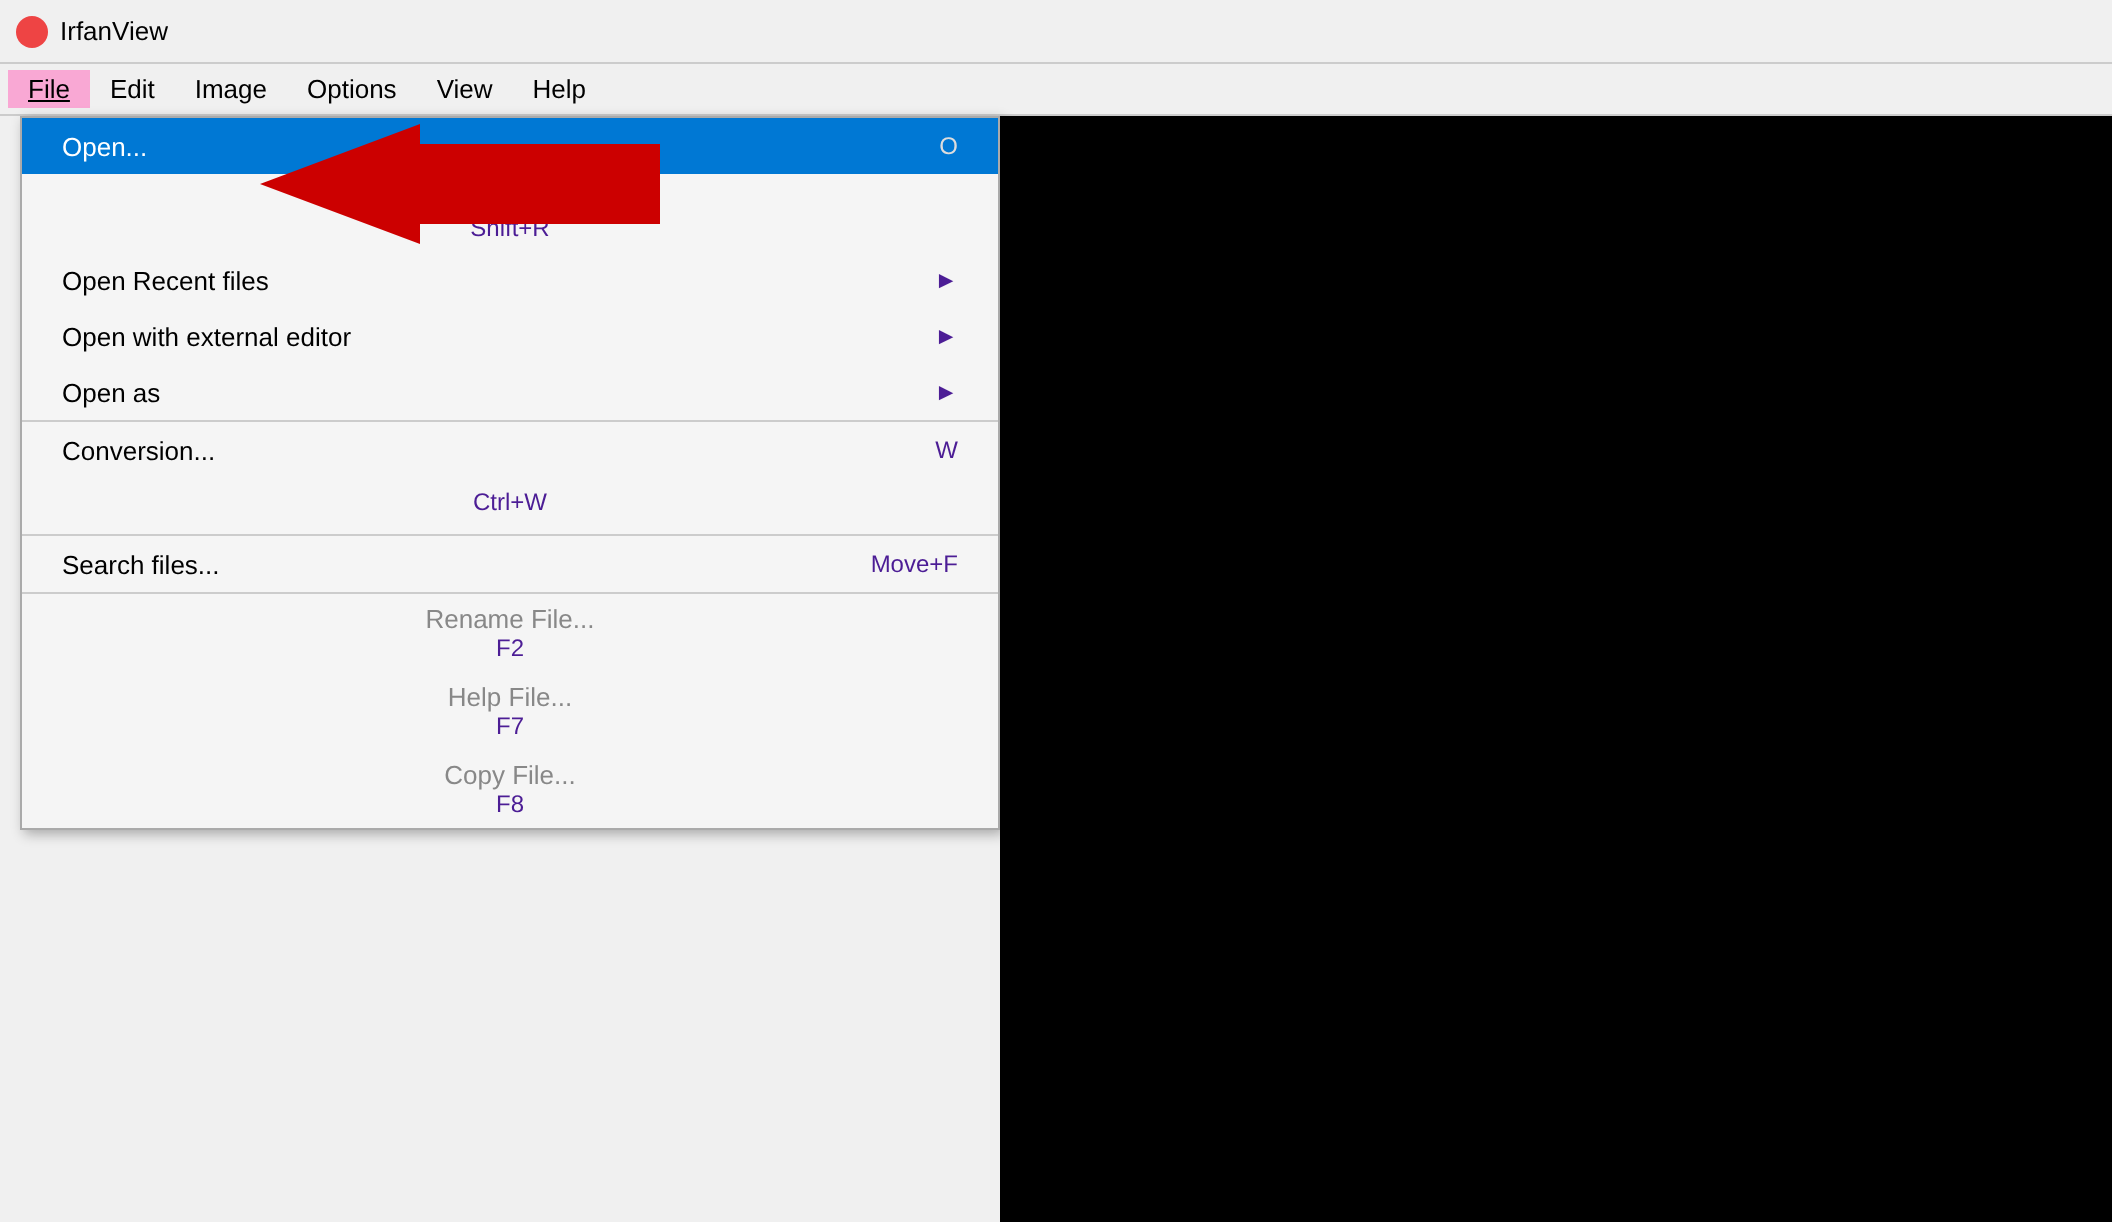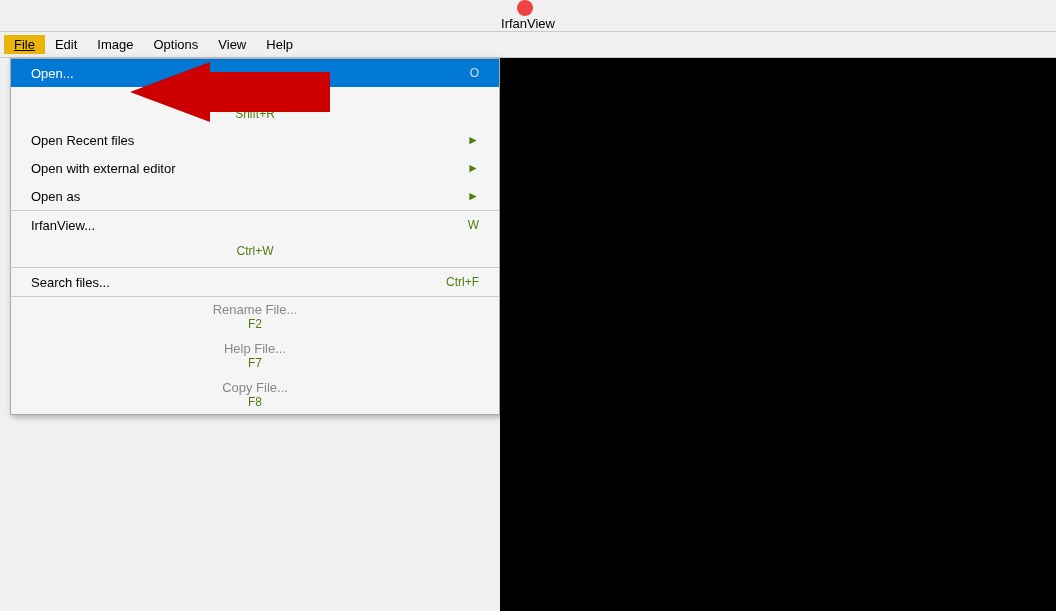--- a/index.html
+++ b/index.html
@@ -14,21 +14,20 @@
     }
 
     
     .title-bar {
       background: #f0f0f0;
       height: 32px;
       display: flex;
       align-items: center;
       padding: 0 8px;
       border-bottom: 1px solid #ccc;
-      flex-direction: column;
     }
     .title-bar-text {
       font-size: 13px;
       color: #000;
     }
 
     
     .menu-bar {
       background: #f0f0f0;
       height: 26px;
@@ -37,21 +36,21 @@
       padding: 0 4px;
       border-bottom: 1px solid #ccc;
     }
     .menu-item {
       padding: 2px 10px;
       cursor: pointer;
       color: #000;
       font-size: 13px;
     }
     .menu-item.active {
-      background: #eab308;
+      background: #f9a8d4;
       text-decoration: underline;
     }
 
     
     .toolbar {
       position: absolute;
       top: 58px;
       left: 500px;
       right: 0;
       height: 40px;
@@ -121,21 +120,21 @@
     }
     .menu-row.highlighted {
       background: #0078d4;
       color: #fff;
     }
     .menu-row-left {
       display: flex;
       gap: 6px;
     }
     .menu-row-right {
-      color: #4d7c0f;
+      color: #4c1d95;
       font-size: 12px;
       display: flex;
       align-items: center;
       gap: 4px;
     }
     .menu-row.highlighted .menu-row-right {
       color: #ddd;
     }
 
     
@@ -220,35 +219,35 @@
         <span>Open as</span>
       </span>
       <span class="menu-row-right">►</span>
     </div>
   </div>
 
 
   <div class="menu-section">
     <div class="menu-row">
       <span class="menu-row-left">
-        <span>IrfanView...</span>
+        <span>Conversion...</span>
       </span>
       <span class="menu-row-right">W</span>
     </div>
     <div class="menu-row disabled">
       <span class="menu-row-right">Ctrl+W</span>
     </div>
   </div>
 
   <div class="menu-section">
     <div class="menu-row">
       <span class="menu-row-left">
         <span>Search files...</span>
       </span>
-      <span class="menu-row-right">Ctrl+F</span>
+      <span class="menu-row-right">Move+F</span>
     </div>
   </div>
 
   <div class="menu-section">
     <div class="menu-row disabled">
       <span class="menu-row-left">
         <span>Rename File...</span>
       </span>
       <span class="menu-row-right">F2</span>
     </div>

